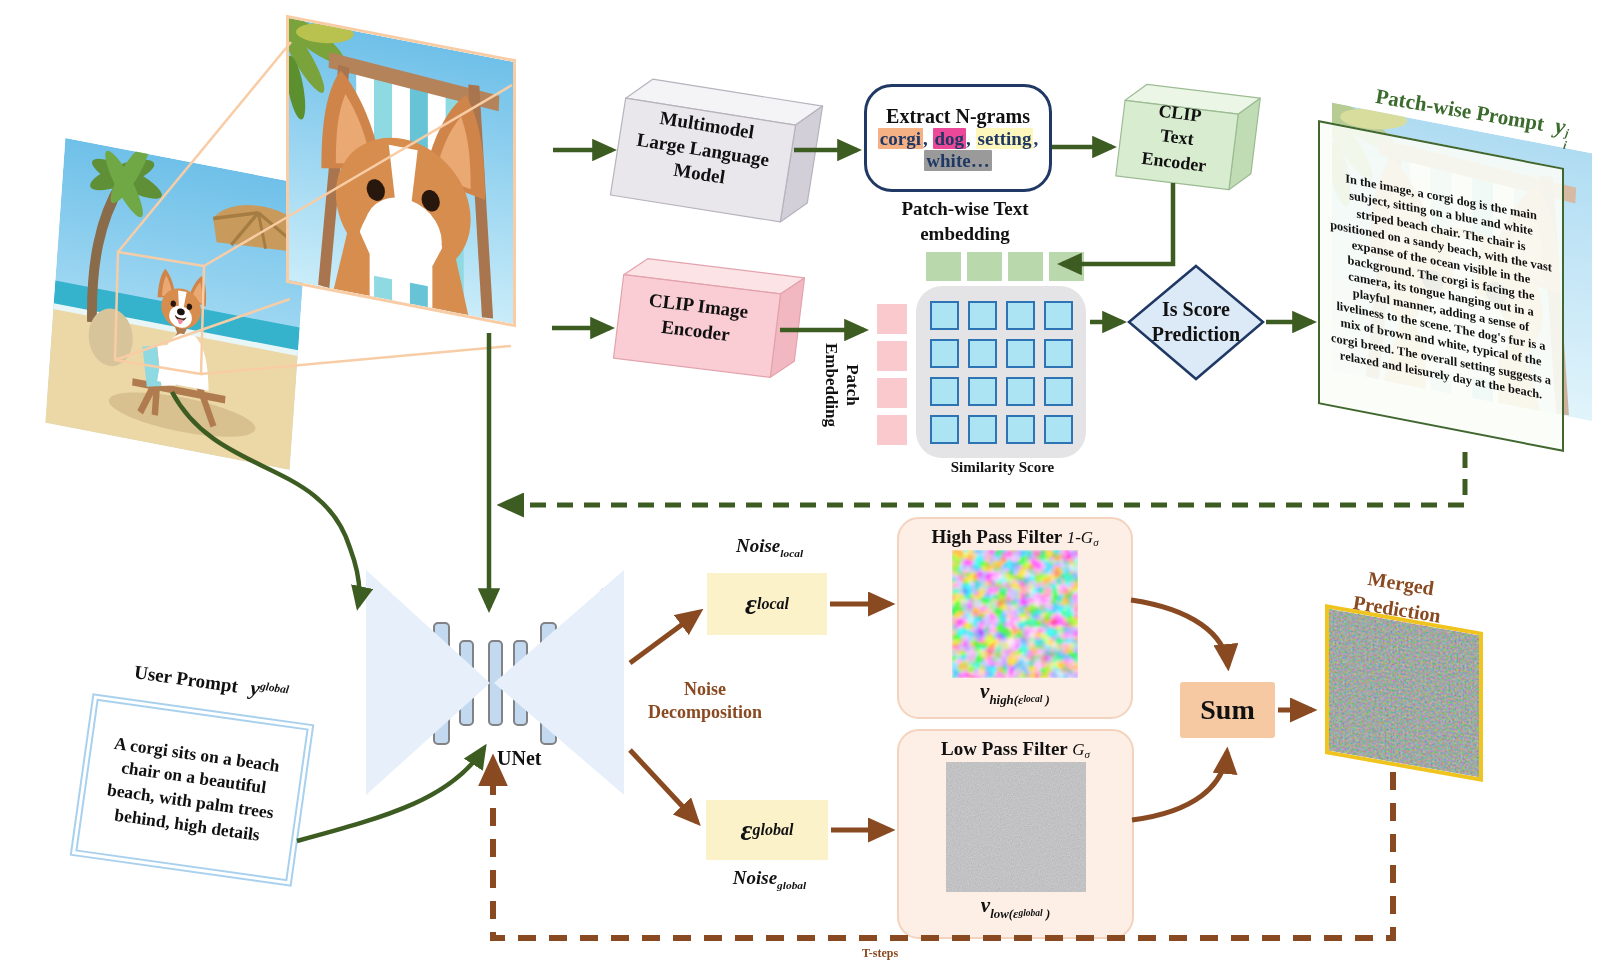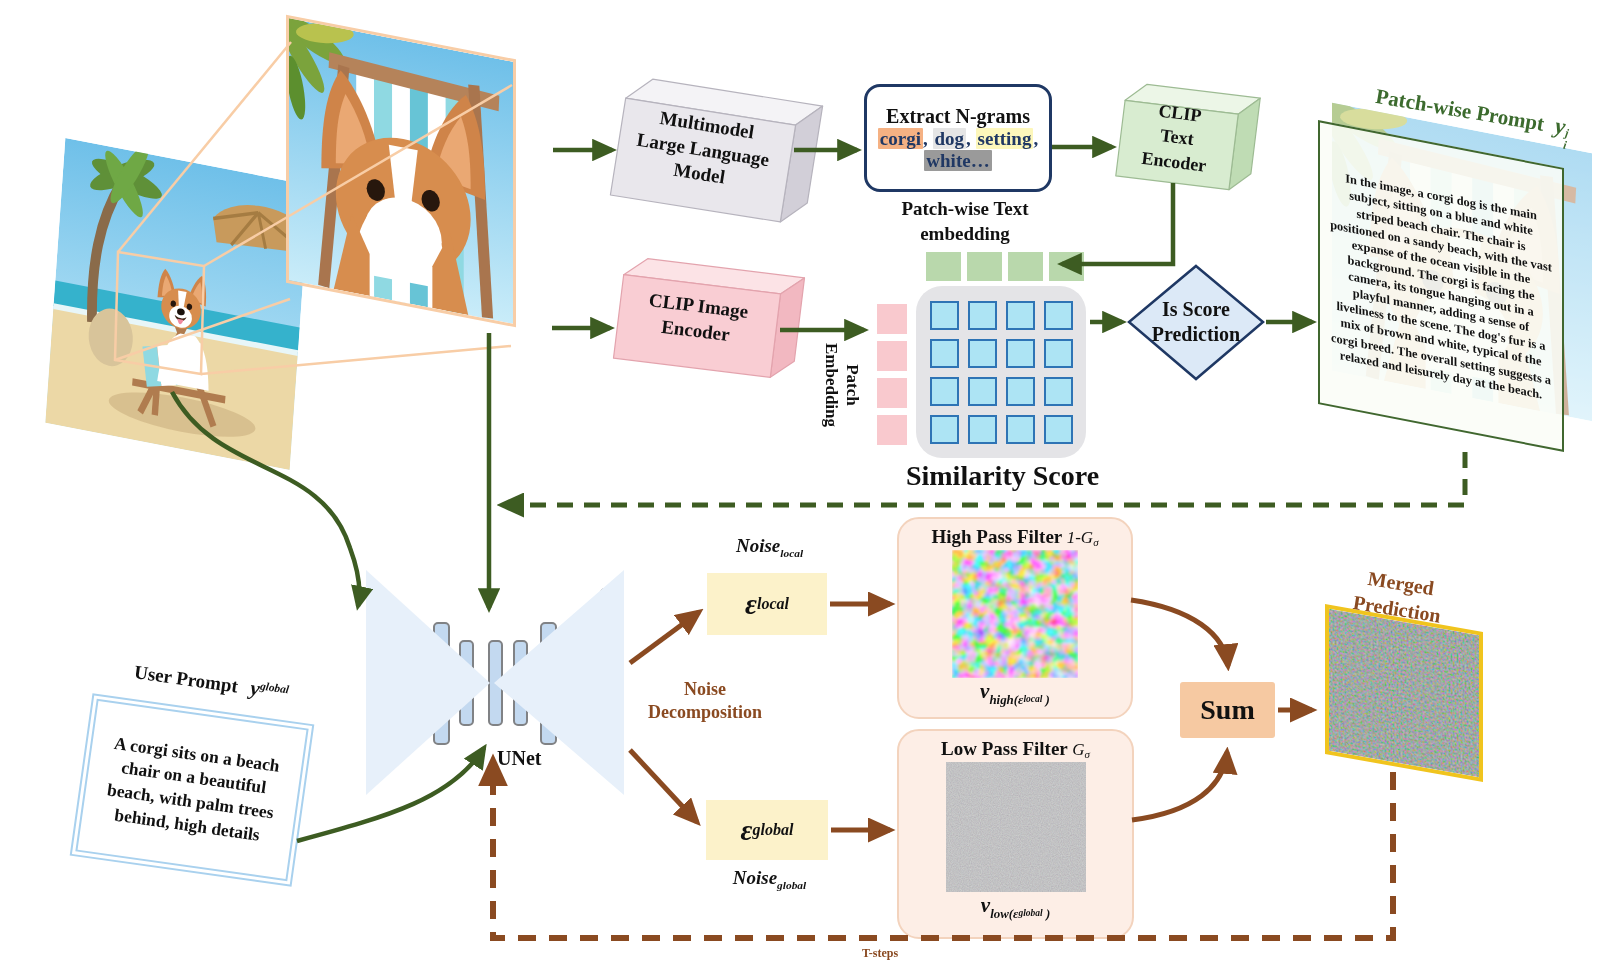--- a/index.html
+++ b/index.html
@@ -23,21 +23,21 @@
   .lbl{position:absolute;z-index:5;font-weight:bold;line-height:1.3;}
   .brown{color:#8a4a21;}
   .green-t{color:#3c6b2e;}
   .it{font-style:italic;}
   .sub{font-size:.6em;font-style:italic;font-weight:bold;vertical-align:-0.45em;}
   .sup{font-size:.6em;font-style:italic;font-weight:bold;vertical-align:.55em;}
   .symstack{display:inline-flex;flex-direction:column;font-size:.55em;line-height:1;
             vertical-align:-0.2em;margin-left:1px;font-style:italic;}
   
   .ngrams{left:864px;top:84px;width:182px;height:102px;z-index:4;background:#fff;
-          border:3px solid #1f3864;border-radius:16px;display:flex;flex-direction:column;
+          border:3px solid #1f3864;border-radius:28px;display:flex;flex-direction:column;
           align-items:center;justify-content:center;}
   .ngrams .t{font-size:20px;font-weight:bold;}
   .ngrams .line{font-size:19px;font-weight:bold;color:#203864;}
   .tok{padding:0 2px;border-radius:1px;}
   .simbox{left:916px;top:286px;width:170px;height:172px;background:#e4e4e7;border-radius:26px;
           z-index:2;display:grid;grid-template-columns:repeat(4,29px);grid-auto-rows:29px;
           gap:9px;justify-content:center;align-content:center;}
   .simbox .cell{background:#ade4f4;border:2px solid #2e74b5;box-sizing:border-box;}
   .g-row{left:926px;top:252px;z-index:2;display:flex;gap:6px;}
   .g-row .cell{width:35px;height:29px;background:#b9d8ac;}
@@ -270,21 +270,21 @@
     <path d="M1393,772 L1393,938 L493,938 L493,760" stroke="#8a4a21" stroke-width="6" fill="none" stroke-dasharray="18 13" marker-end="url(#ab)"></path>
   </svg>
 
   <div class="lbl ctr pre" style="left:613px;top:113px;width:180px;font-size:19px;transform:rotate(9deg);">Multimodel
 Large Language
 Model</div>
 
   <div class="abs ngrams">
     <div class="t">Extract N-grams</div>
     <div class="line">
-      <span class="tok" style="background:#f5b183">corgi</span><span>, </span><span class="tok" style="background:#e5e5e5">dog</span><span>, </span><span class="tok" style="background:#fdf7bb">setting</span><span>,</span>
+      <span class="tok" style="background:#f5b183">corgi</span><span>, </span><span class="tok" style="background:#ec4899">dog</span><span>, </span><span class="tok" style="background:#fdf7bb">setting</span><span>,</span>
     </div>
     <div class="line">
       <span class="tok" style="background:#9a9a9a">white…</span>
     </div>
   </div>
 
   <div class="lbl ctr pre" style="left:1117px;top:101px;width:120px;font-size:18px;transform:rotate(7deg);line-height:1.35;">CLIP
 Text
 Encoder</div>
 
@@ -322,21 +322,21 @@
       <div class="cell"></div>
       <div class="cell"></div>
       <div class="cell"></div>
       <div class="cell"></div>
       <div class="cell"></div>
       <div class="cell"></div>
       <div class="cell"></div>
       <div class="cell"></div>
       <div class="cell"></div>
     </div>
-  <div class="lbl ctr" style="left:905px;top:458px;width:195px;font-size:28px;">Similarity Score</div>
+  <div class="lbl ctr" style="left:905px;top:458px;width:195px;font-size:15px;">Similarity Score</div>
 
   <div class="lbl ctr pre" style="left:1131px;top:297px;width:130px;font-size:20px;line-height:1.25;">Is Score
 Prediction</div>
 
   <div class="lbl ctr green-t" style="left:1336px;top:97px;width:272px;font-size:21px;transform:rotate(9.5deg);">
     <span>Patch-wise Prompt</span>
     <span class="it b" style="font-size:23px;margin-left:6px;">y</span><span class="symstack">
         <span>j</span>
         <span>i</span>
       </span>

